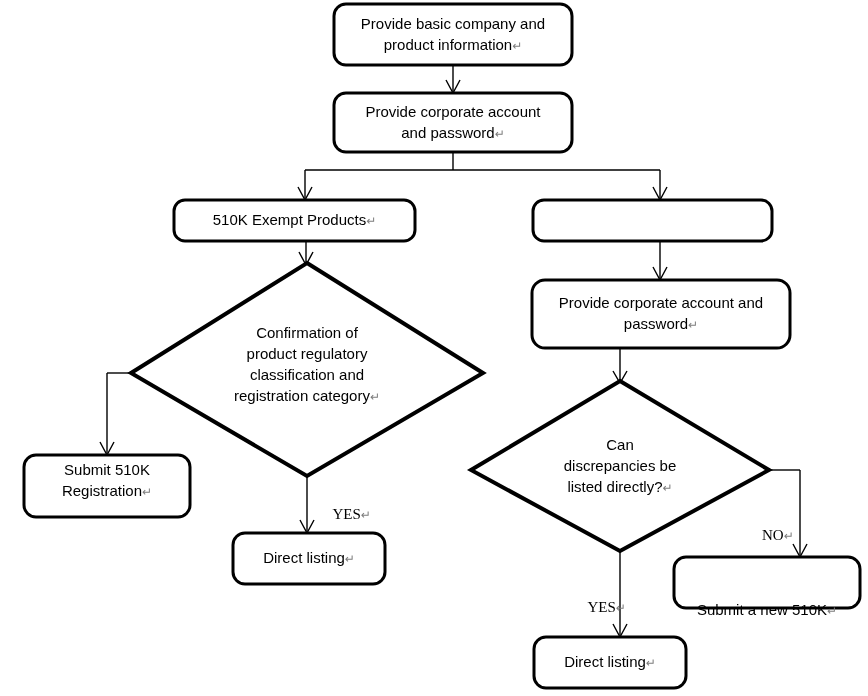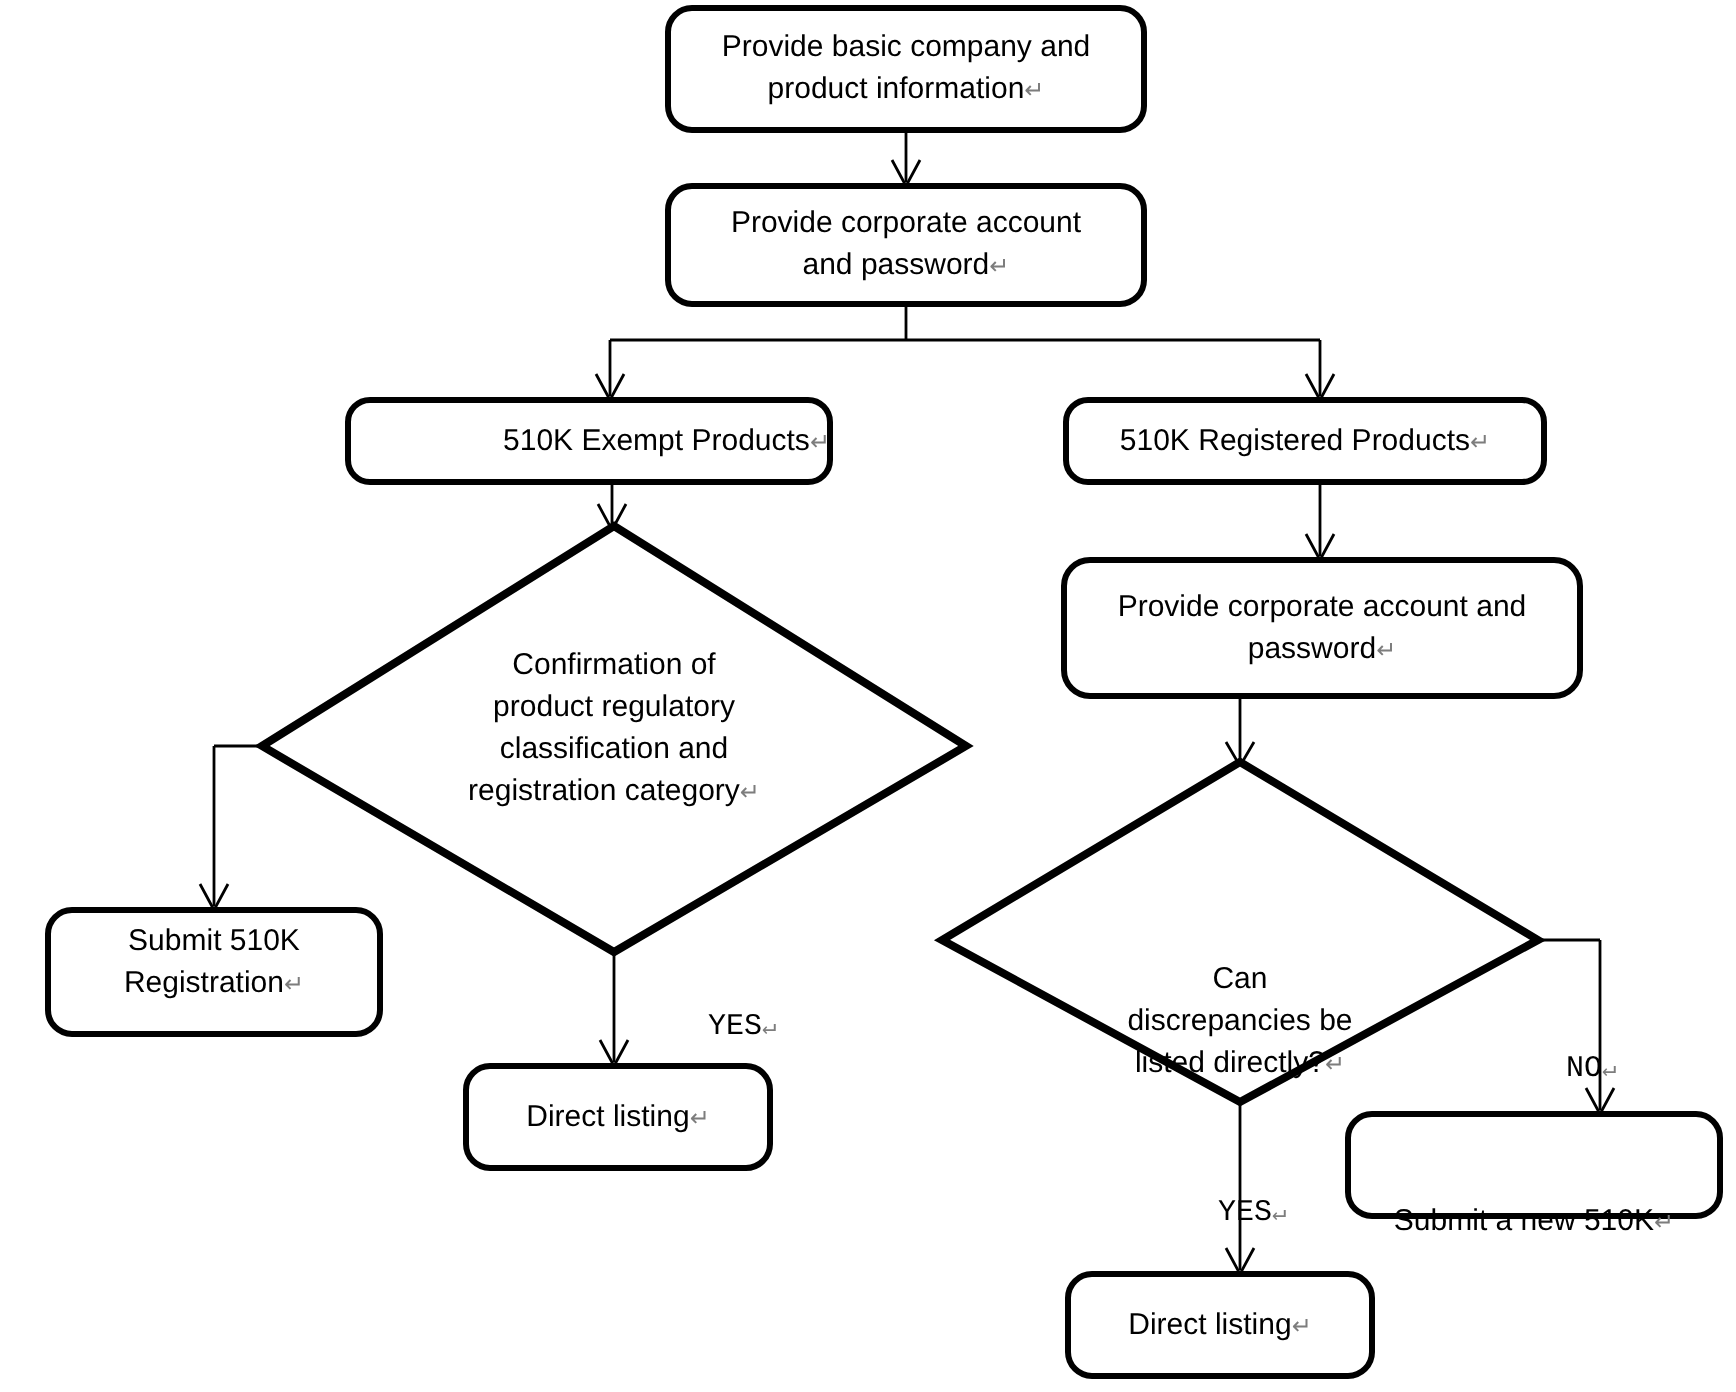--- a/index.html
+++ b/index.html
@@ -55,21 +55,21 @@
     text-align: center;
     font-family: "Liberation Sans", sans-serif;
     font-size: 15px;
     line-height: 21px;
     color: #000000;
     pointer-events: none;
     white-space: pre-line;
   }
   .edge-label {
     position: absolute;
-    font-family: Liberation Mono, monospace;
+    font-family: Liberation Serif, serif;
     font-size: 15px;
     line-height: 18px;
     color: #000000;
     white-space: pre;
   }
   .pilcrow {
     color: #7d7d7d;
     font-size: 12px;
   }
 </style>
@@ -164,41 +164,38 @@
   <div class="node-label" style="left:334px; top:4px; width:238px; height:61px;">
     <span><span>Provide basic company and
 product information</span><span class="pilcrow">↵</span></span>
   </div>
 
   <div class="node-label" style="left:334px; top:93px; width:238px; height:59px;border-radius:12px;">
     <span><span>Provide corporate account
 and password</span><span class="pilcrow">↵</span></span>
   </div>
 
-  <div class="node-label" style="left:174px; top:200px; width:241px; height:41px;justify-content:flex-end;">
+  <div class="node-label" style="left:174px; top:200px; width:241px; height:41px;">
     <span><span>510K Exempt Products</span><span class="pilcrow">↵</span></span>
   </div>
 
-  <div class="node-label" style="left:533px; top:200px; width:239px; height:41px;">
-    <span><span>510K Registered Products</span><span class="pilcrow">↵</span></span>
-  </div>
 
   <div class="node-label" style="left:532px; top:280px; width:258px; height:68px;">
     <span><span>Provide corporate account and
 password</span><span class="pilcrow">↵</span></span>
   </div>
 
   <div class="node-label" style="left:212px; top:322px; width:190px; height:102px; align-items:flex-start;">
     <span><span>Confirmation of
 product regulatory
 classification and
 registration category</span><span class="pilcrow">↵</span></span>
   </div>
 
-  <div class="node-label" style="left:537px; top:434px; width:166px; height:72px; align-items:flex-start;margin-top:45px;">
+  <div class="node-label" style="left:537px; top:434px; width:166px; height:72px; align-items:flex-start;">
     <span><span>Can
 discrepancies be
 listed directly?</span><span class="pilcrow">↵</span></span>
   </div>
 
   <div class="node-label" style="left:24px; top:455px; width:166px; height:52px;">
     <span><span>Submit 510K
 Registration</span><span class="pilcrow">↵</span></span>
   </div>
 

